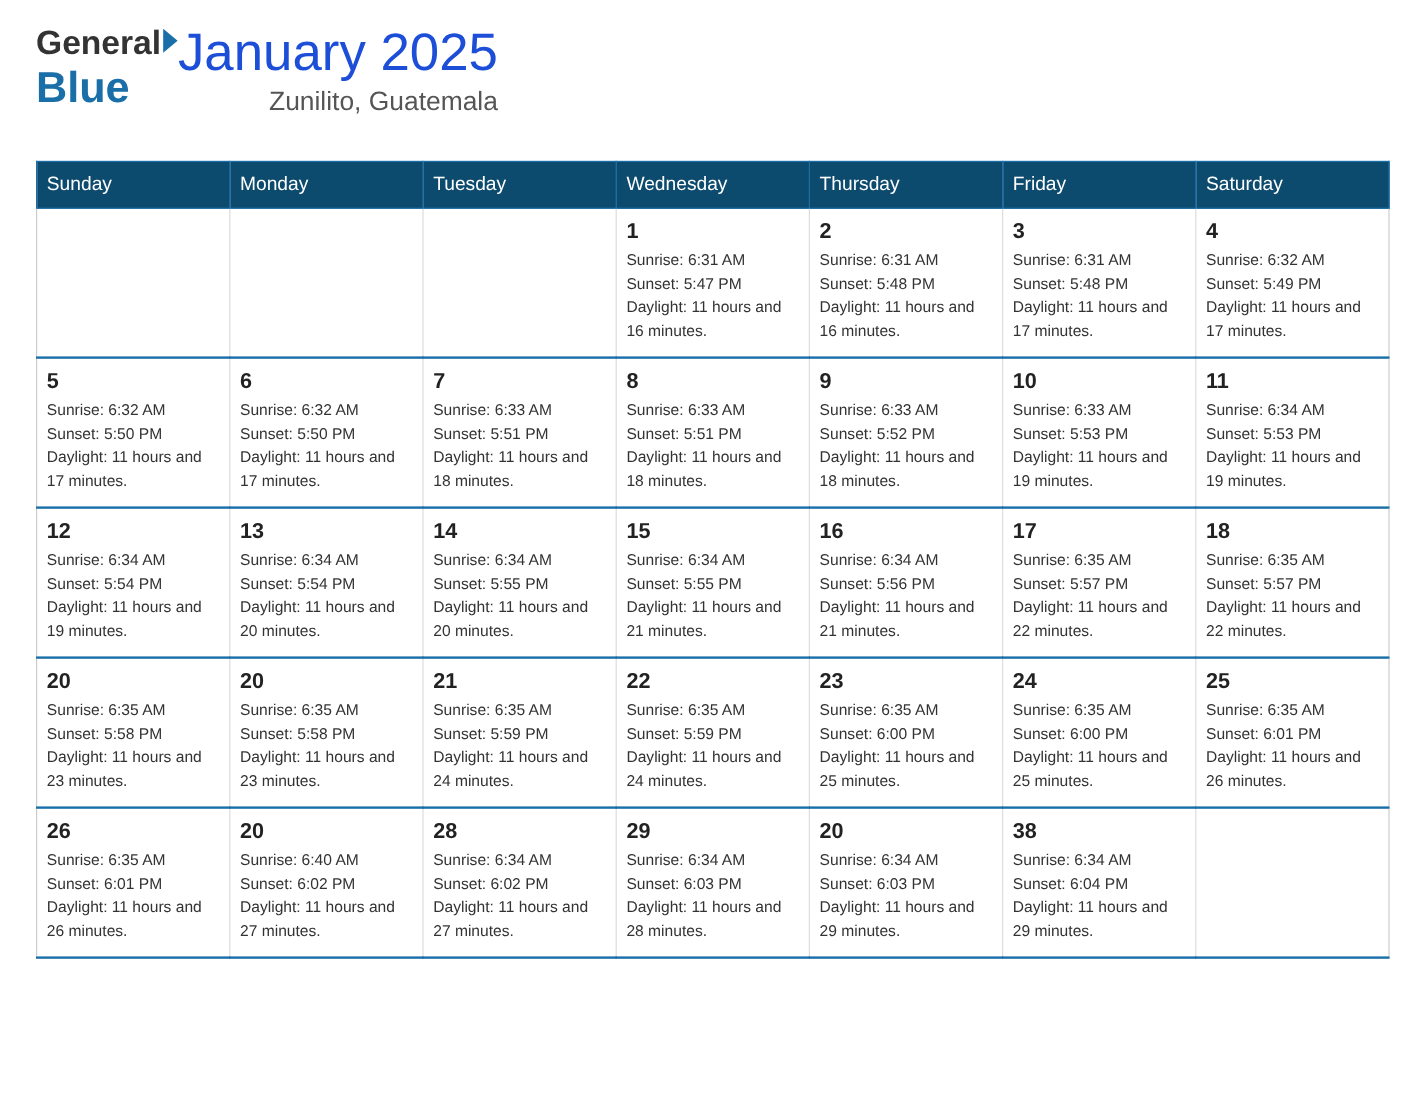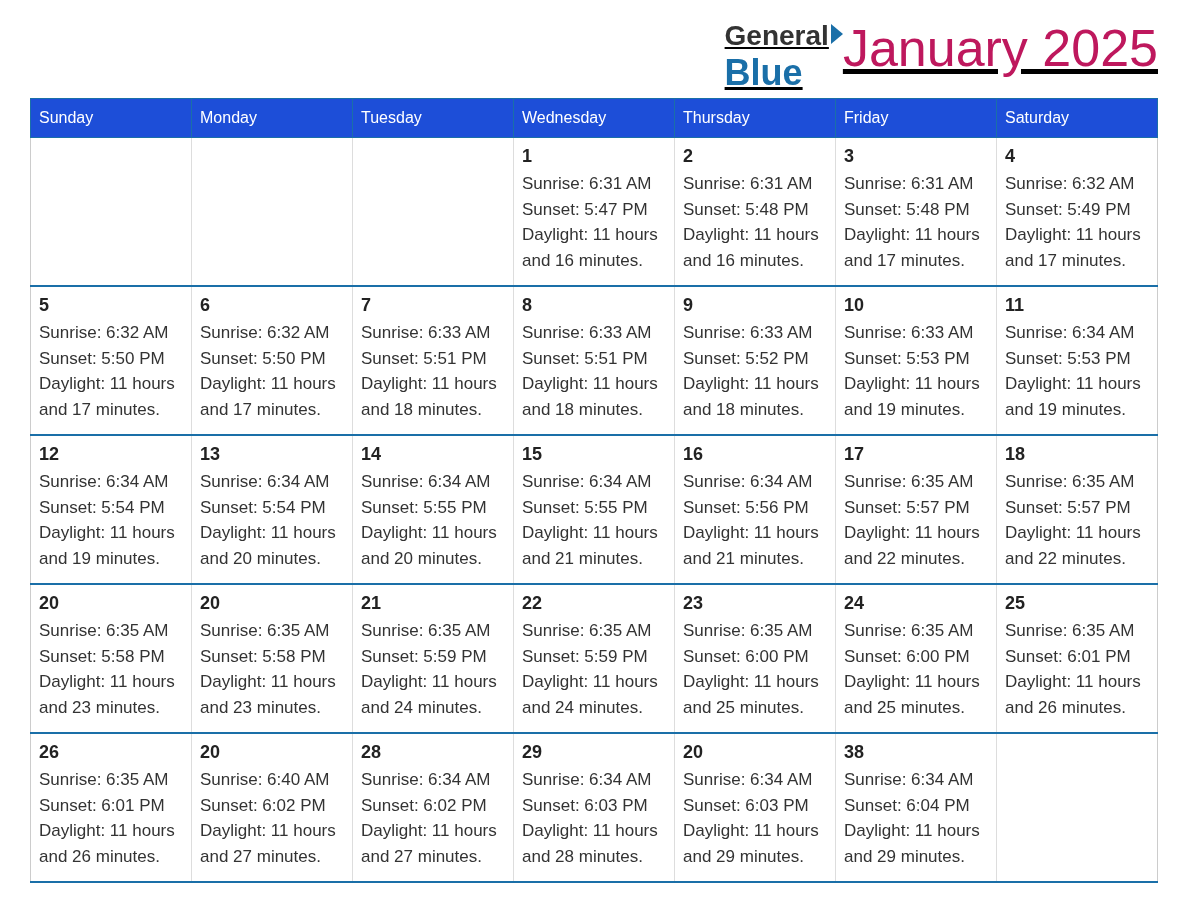--- a/index.html
+++ b/index.html
@@ -5,24 +5,23 @@
     * { margin: 0; padding: 0; box-sizing: border-box; }
     body {
       font-family: Arial, sans-serif;
       background: #fff;
       width: 1188px;
       min-height: 918px;
       padding: 20px 30px;
     }
     .header {
       display: flex;
-      justify-content: flex-end;
+      justify-content: flex-start;
       align-items: flex-start;
-      margin-bottom: 4px;
-      text-decoration: underline;
+      margin-bottom: 36px;
     }
     .logo-text-general {
       font-size: 28px;
       font-weight: bold;
       color: #333;
     }
     .logo-text-blue {
       font-size: 36px;
       font-weight: bold;
       color: #1a6fa8;
@@ -42,37 +41,37 @@
       align-items: flex-start;
     }
     .logo-row {
       display: flex;
       align-items: center;
     }
     .title-section {
       text-align: right;
     }
     .calendar-title {
-      font-size: 52px;
+      font-size: 44px;
       font-weight: normal;
-      color: #be185d;
+      color: #1d4ed8;
       line-height: 1.1;
     }
     .calendar-subtitle {
       font-size: 22px;
       color: #555;
       margin-top: 4px;
     }
     .calendar {
       width: 100%;
       border-collapse: collapse;
       border: 1px solid #ccc;
     }
     .calendar thead tr {
-      background-color: #1d4ed8;
+      background-color: #0c4a6e;
     }
     .calendar thead th {
       color: #fff;
       padding: 10px 8px;
       font-size: 16px;
       font-weight: normal;
       text-align: left;
       border: 1px solid #1a6fa8;
       width: calc(100% / 7);
     }
@@ -92,41 +91,42 @@
       border-right: none;
     }
     .day-number {
       font-size: 18px;
       font-weight: bold;
       color: #222;
       margin-bottom: 4px;
       display: block;
     }
     .day-info {
-      font-size: 17px;
+      font-size: 13px;
       line-height: 1.5;
       color: #333;
     }
     .empty-cell {
       background: #fff;
     }
   </style>
 </head>
 <body>
 
 <div class="header">
   <div class="logo-container">
     <div class="logo-row">
       <span class="logo-text-general">General</span>
       <span class="logo-arrow"></span>
     </div>
     <span class="logo-text-blue">Blue</span>
   </div>
   <div class="title-section">
     <div class="calendar-title">January 2025</div>
+    <div class="calendar-subtitle">Zunilito, Guatemala</div>
   </div>
 </div>
 
 <table class="calendar">
   <thead>
     <tr>
     <th>Sunday</th>
         <th>Monday</th>
         <th>Tuesday</th>
         <th>Wednesday</th>

